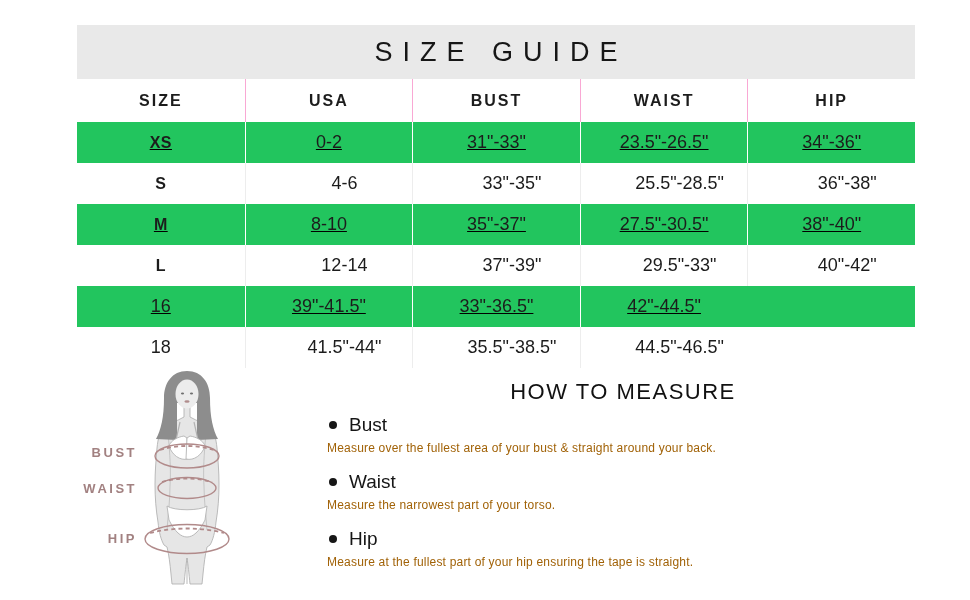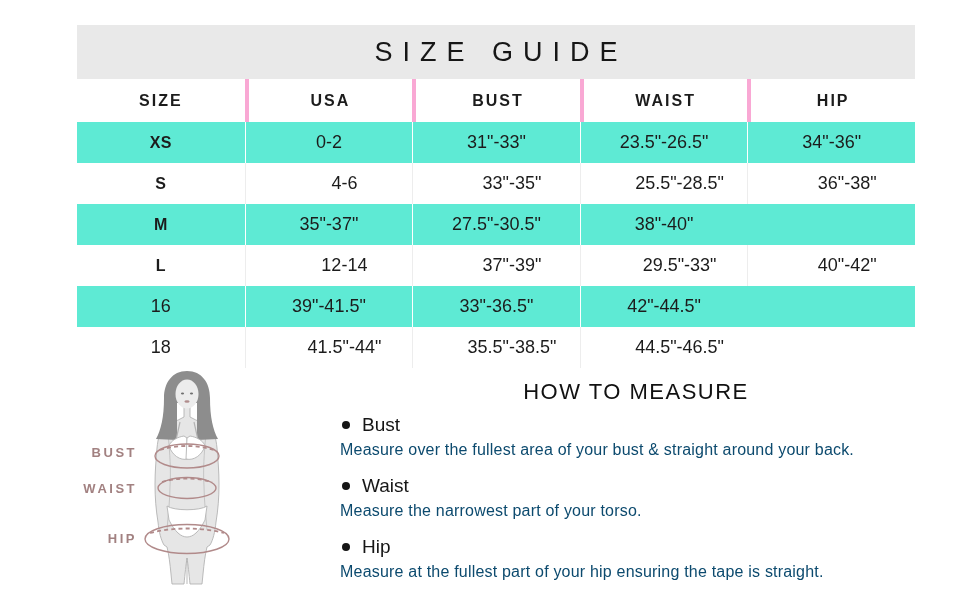--- a/index.html
+++ b/index.html
@@ -45,25 +45,25 @@
     justify-content: center;
     color: #1c1c1c;
   }
   .header-row { height: 43px; background: #ffffff; }
   .header-row .cell {
     font-size: 16px;
     font-weight: 700;
     letter-spacing: 2px;
     text-align: right;
   }
-  .header-row .cell + .cell { border-left: 4px solid #f9a8d4; }
+  .header-row .cell + .cell { border-left: 1px solid #f9a8d4; }
   .data-row { height: 41px; }
   .data-row .cell { font-size: 18px; }
   .data-row .cell.size-cell { font-size: 16px; font-weight: 600; letter-spacing: 0.5px; }
-  .data-row.striped { background: #5eead4; }
+  .data-row.striped { background: #22c55e; text-decoration: underline; }
   .data-row.striped .cell + .cell { border-left: 1px solid #ffffff; }
   .data-row.plain { background: #ffffff; }
   .data-row.plain .cell + .cell { border-left: 1px solid #ededed; padding-left: 31px; }
 
   
   .figure-wrap {
     position: absolute;
     left: 128px;
     top: 370px;
     width: 118px;
@@ -79,21 +79,21 @@
     letter-spacing: 2.5px;
     color: #a28181;
   }
   .label-bust  { top: 445px; }
   .label-waist { top: 481px; }
   .label-hip   { top: 531px; }
 
   
   .how-to {
     position: absolute;
-    left: 328px;
+    left: 315px;
     top: 379px;
     width: 592px;
   }
   .how-to-heading {
     text-align: center;
     font-size: 22px;
     font-weight: 500;
     letter-spacing: 1.5px;
     color: #111111;
   }
@@ -107,22 +107,22 @@
   }
   .measure-item-label.first { margin-top: 9px; }
   .bullet-dot {
     width: 8px;
     height: 8px;
     border-radius: 50%;
     background: #161616;
     flex: 0 0 auto;
   }
   .measure-item-desc {
-    font-size: 16px;
-    color: #0c4a6e;
+    font-size: 12px;
+    color: #a16207;
     letter-spacing: 0.2px;
   }
 </style>
 </head>
 <body>
 
 <div class="page">
 
   <div class="size-table">
     <div class="title-band">
@@ -146,20 +146,21 @@
     </div>
     <div class="t-row data-row plain">
       <div class="cell size-cell">S</div>
       <div class="cell">4-6</div>
       <div class="cell">33"-35"</div>
       <div class="cell">25.5"-28.5"</div>
       <div class="cell">36"-38"</div>
     </div>
     <div class="t-row data-row striped">
       <div class="cell size-cell">M</div>
+      <div class="cell">8-10</div>
       <div class="cell">35"-37"</div>
       <div class="cell">27.5"-30.5"</div>
       <div class="cell">38"-40"</div>
     </div>
     <div class="t-row data-row plain">
       <div class="cell size-cell">L</div>
       <div class="cell">12-14</div>
       <div class="cell">37"-39"</div>
       <div class="cell">29.5"-33"</div>
       <div class="cell">40"-42"</div>

